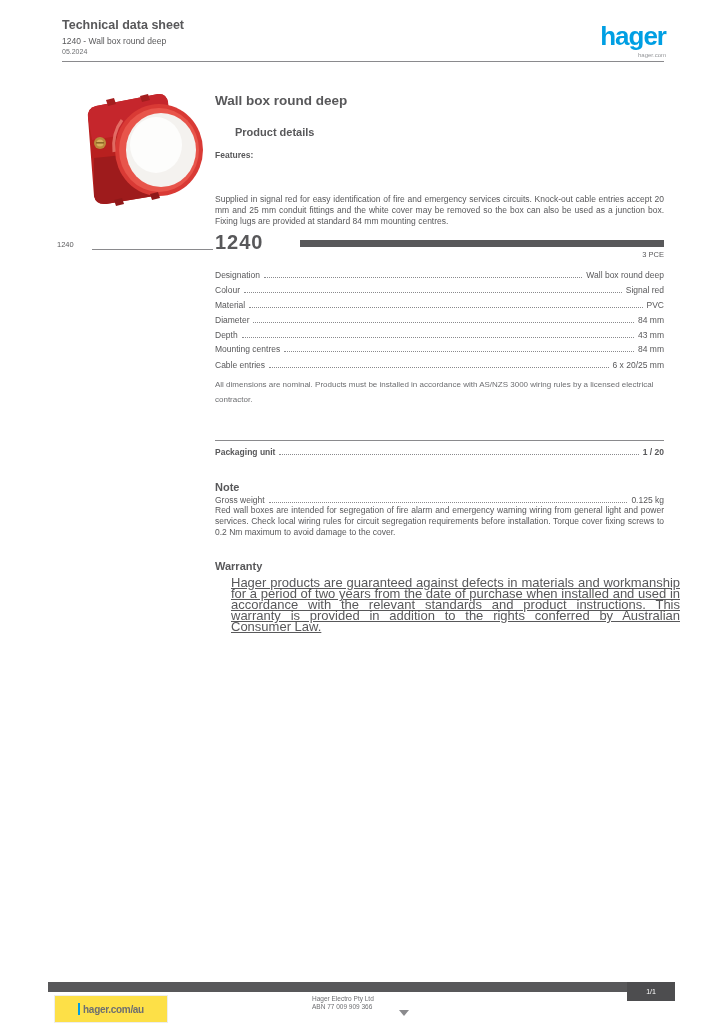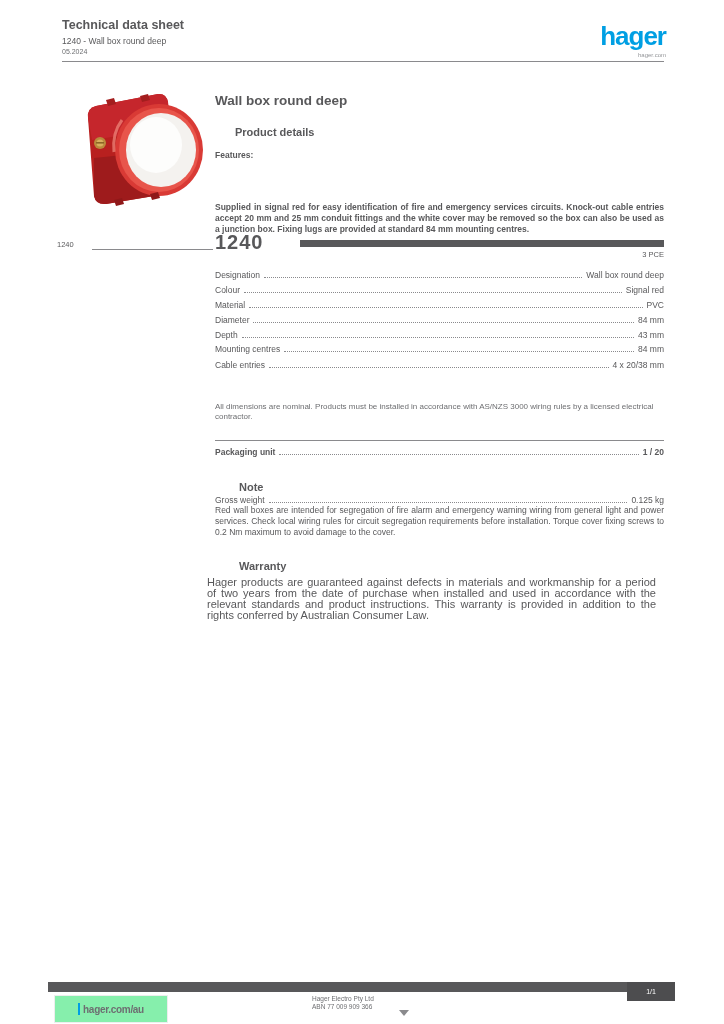--- a/index.html
+++ b/index.html
@@ -17,43 +17,43 @@
         color:#009FE3;letter-spacing:-1px;line-height:32px;text-align:right;}
   .logo-sub{left:616px;top:52px;width:50px;font-size:6px;color:#939598;text-align:right;}
   
   .product-img{left:62px;top:88px;width:143px;height:124px;background:#ffffff;}
   
   .prod-name{left:215px;top:93px;font-size:13.5px;font-weight:bold;color:#58585a;}
   .details-label{left:215px;top:126px;font-size:11px;font-weight:bold;color:#58585a;margin-left:20px;}
   .features-label{left:215px;top:150px;font-size:8.5px;font-weight:bold;color:#58585a;}
   .desc{left:215px;width:449px;font-size:8.5px;line-height:11px;color:#58585a;text-align:justify;}
   .desc-1{top:160px;}
-  .desc-2{top:202px;font-weight:bold;}
+  .desc-2{top:194px;}
   
   .margin-ref{left:57px;top:240px;font-size:7.5px;color:#58585a;}
   .margin-rule{left:92px;top:249px;width:121px;height:0;border-top:1px solid #8a8a8d;}
   .big-ref{left:215px;top:231px;font-size:20px;font-weight:bold;letter-spacing:1px;color:#58585a;}
   .ref-band{left:300px;top:240px;width:364px;height:7px;background:#58585a;}
   .ref-unit{left:464px;top:250px;width:200px;font-size:7.5px;text-align:right;color:#58585a;}
   
   .row{position:absolute;left:215px;width:449px;display:flex;align-items:flex-end;
        font-size:8.5px;line-height:10px;color:#58585a;}
   .row .lbl{white-space:nowrap;}
   .row .leader{flex:1;border-bottom:1px dotted #8a8a8d;margin:0 4px 2px 4px;height:1px;}
   .row .val{white-space:nowrap;}
-  .remark{left:215px;top:402px;width:449px;font-size:8px;line-height:10px;color:#6d6e71;}
+  .remark{left:215px;top:377px;width:449px;font-size:8px;line-height:15px;color:#6d6e71;}
   .section-rule{left:215px;top:440px;width:449px;height:0;border-top:1px solid #8a8a8d;}
-  .sec-head{position:absolute;left:215px;font-size:11px;font-weight:bold;color:#58585a;margin-left:24px;}
+  .sec-head{position:absolute;left:215px;font-size:11px;font-weight:bold;color:#58585a;}
   .note-text{left:215px;top:505px;width:449px;font-size:8.5px;line-height:11px;color:#58585a;text-align:justify;}
-  .warranty-text{left:207px;top:577px;width:449px;font-size:11px;line-height:11px;color:#58585a;text-align:justify;}
+  .warranty-text{left:231px;top:577px;width:449px;font-size:13px;line-height:11px;color:#58585a;text-align:justify;text-decoration:underline;}
   
   .footer-bar{left:48px;top:982px;width:616px;height:10px;background:#58585a;}
   .footer-pagebox{left:627px;top:982px;width:48px;height:19px;background:#4d4d4f;color:#ffffff;
                   font-size:7px;text-align:center;line-height:19px;}
-  .site-box{left:54px;top:995px;width:112px;height:26px;background:#86efac;border:1px solid #ededee;
+  .site-box{left:54px;top:995px;width:112px;height:26px;background:#fde047;border:1px solid #ededee;
             display:flex;align-items:center;justify-content:center;gap:3px;}
   .site-tick{width:2px;height:12px;background:#009FE3;}
   .site-text{font-size:10px;color:#6d6e71;font-weight:bold;letter-spacing:-0.3px;}
   .footer-center{left:312px;top:995px;width:120px;font-size:6.5px;line-height:8px;color:#6d6e71;}
   .chevron{left:399px;top:1010px;width:0;height:0;border-left:5px solid transparent;
            border-right:5px solid transparent;border-top:6px solid #8a8a8d;}
 </style>
 </head>
 <body>
 
@@ -124,21 +124,21 @@
     <span class="val">84 mm</span>
   </div>
   <div class="row" style="top:330px">
     <span class="lbl">Depth</span>
     <span class="leader"></span>
     <span class="val">43 mm</span>
   </div>
   <div class="row" style="top:360px">
     <span class="lbl">Cable entries</span>
     <span class="leader"></span>
-    <span class="val">4 x 20/38 mm</span>
+    <span class="val">6 x 20/25 mm</span>
   </div>
   <div class="row" style="top:344px">
     <span class="lbl">Mounting centres</span>
     <span class="leader"></span>
     <span class="val">84 mm</span>
   </div>
   <div class="abs remark">All dimensions are nominal. Products must be installed in accordance with AS/NZS 3000 wiring rules by a licensed electrical contractor.</div>
 
   <div class="abs section-rule"></div>
   <div class="row" style="top:447px;font-weight:bold">

